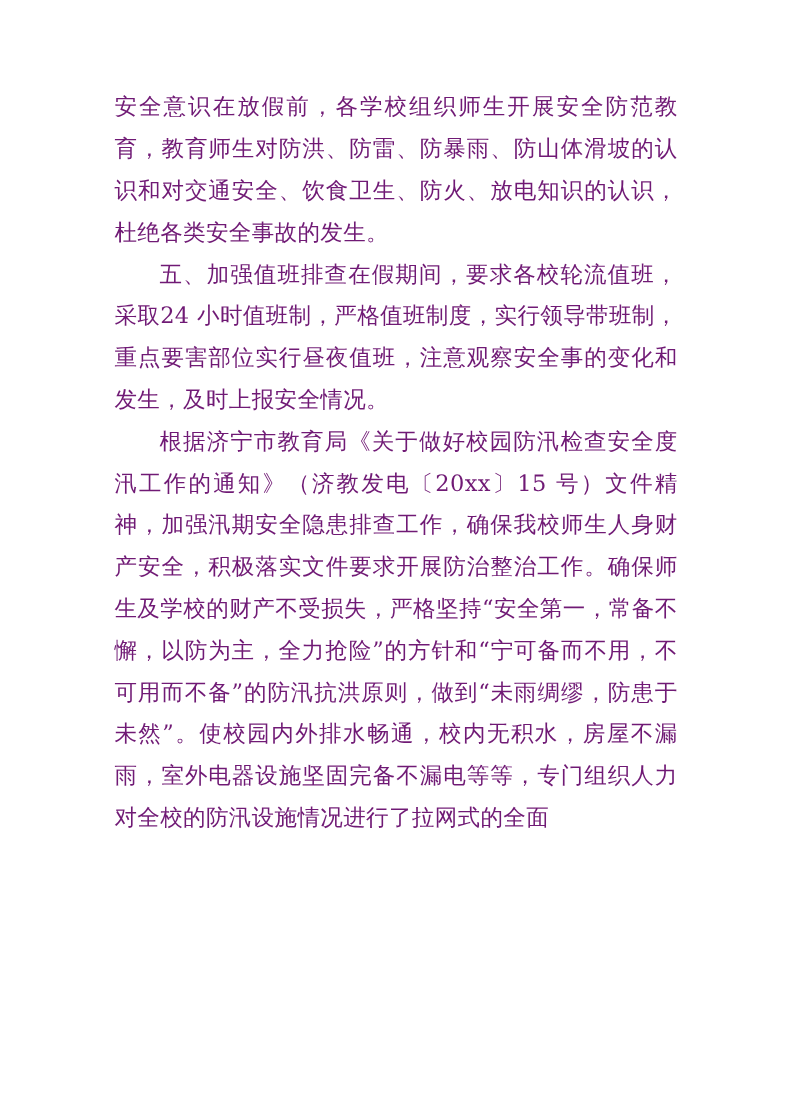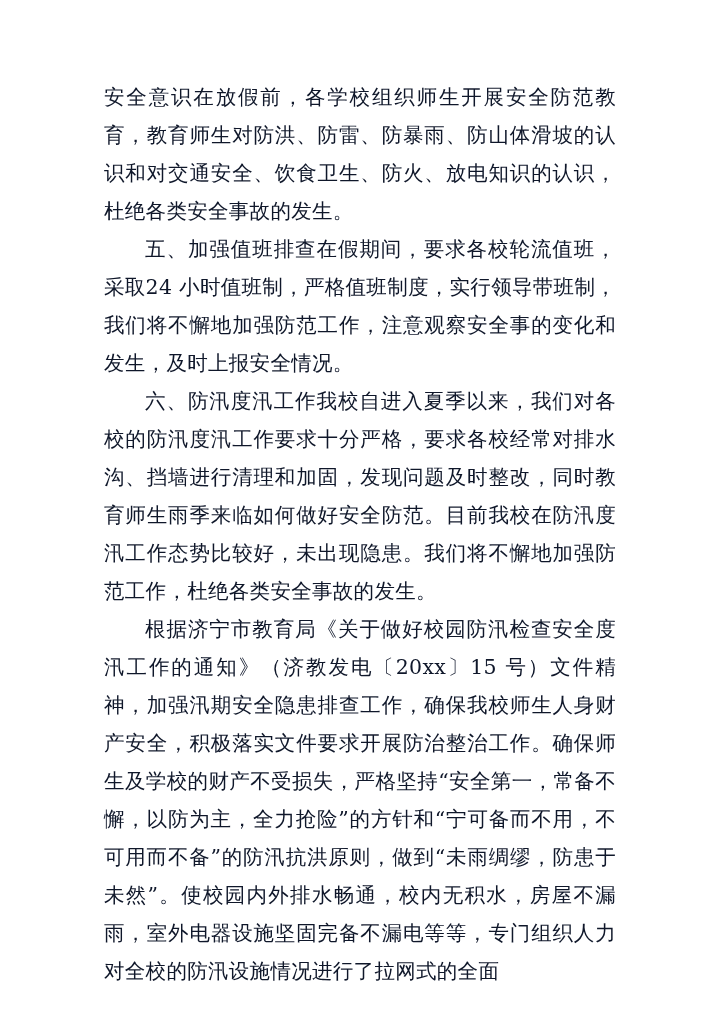--- a/index.html
+++ b/index.html
@@ -22,21 +22,21 @@
   .content {
     position: absolute;
     left: 104px;
     top: 78px;
     width: 512px;
   }
   p {
     margin: 0 0 0 0;
     font-size: 20.5px;
     line-height: 38px;
-    color: #0f172a;
+    color: #701a75;
     text-align: justify;
     text-justify: inter-ideograph;
     letter-spacing: 0.3px;
     font-family: "DejaVu Serif", "Liberation Serif", serif;
   }
   p.indent {
     text-indent: 2em;
   }
   p.heading {
     text-indent: 2em;
@@ -45,17 +45,16 @@
   .blk {
     margin-bottom: 0px;
   }
 </style>
 </head>
 <body>
 
 <div class="page">
   <div class="content">
     <p class="blk">安全意识在放假前，各学校组织师生开展安全防范教育，教育师生对防洪、防雷、防暴雨、防山体滑坡的认识和对交通安全、饮食卫生、防火、放电知识的认识，杜绝各类安全事故的发生。</p>
-    <p class="blk indent">五、加强值班排查在假期间，要求各校轮流值班，采取24 小时值班制，严格值班制度，实行领导带班制，我们将不懈地加强防范工作，注意观察安全事的变化和发生，及时上报安全情况。</p>
-    <p class="blk indent">六、防汛度汛工作我校自进入夏季以来，我们对各校的防汛度汛工作要求十分严格，要求各校经常对排水沟、挡墙进行清理和加固，发现问题及时整改，同时教育师生雨季来临如何做好安全防范。目前我校在防汛度汛工作态势比较好，未出现隐患。我们将不懈地加强防范工作，杜绝各类安全事故的发生。</p>
+    <p class="blk indent">五、加强值班排查在假期间，要求各校轮流值班，采取24 小时值班制，严格值班制度，实行领导带班制，重点要害部位实行昼夜值班，注意观察安全事的变化和发生，及时上报安全情况。</p>
     <p class="blk indent">根据济宁市教育局《关于做好校园防汛检查安全度汛工作的通知》（济教发电〔20xx〕15 号）文件精神，加强汛期安全隐患排查工作，确保我校师生人身财产安全，积极落实文件要求开展防治整治工作。确保师生及学校的财产不受损失，严格坚持“安全第一，常备不懈，以防为主，全力抢险”的方针和“宁可备而不用，不可用而不备”的防汛抗洪原则，做到“未雨绸缪，防患于未然”。使校园内外排水畅通，校内无积水，房屋不漏雨，室外电器设施坚固完备不漏电等等，专门组织人力对全校的防汛设施情况进行了拉网式的全面</p>
   </div>
 </div>
 
 </body></html>

